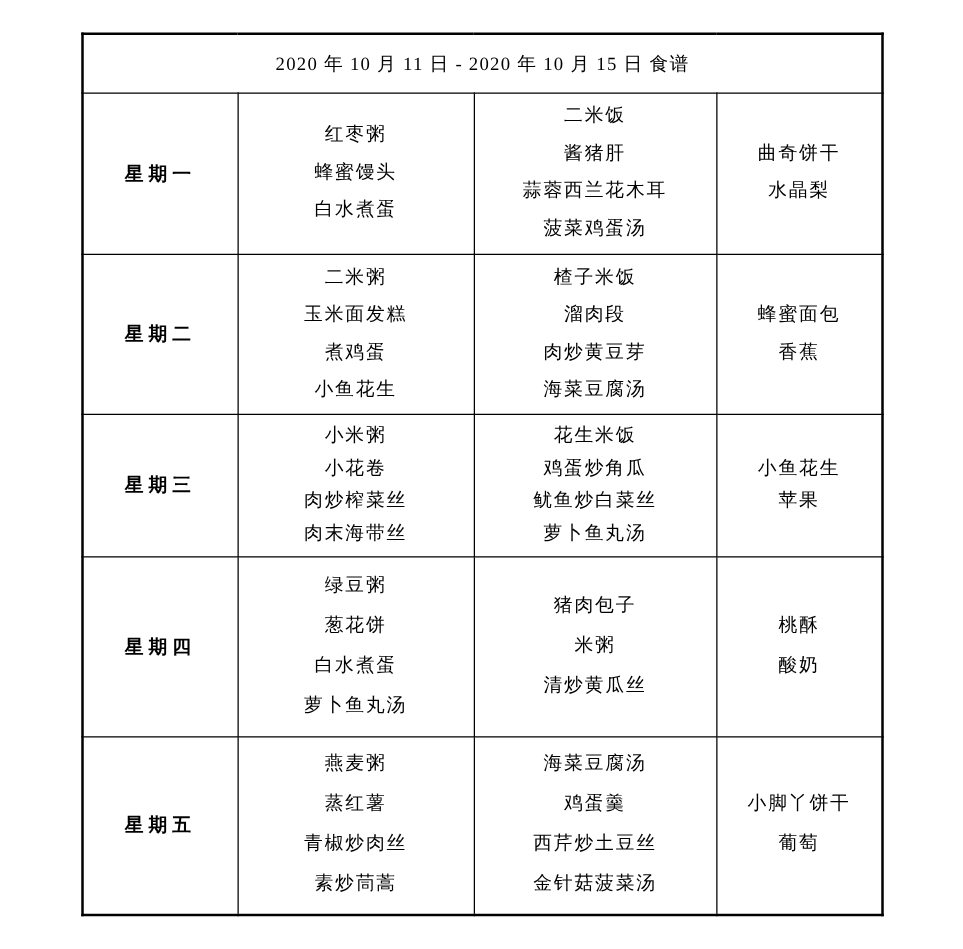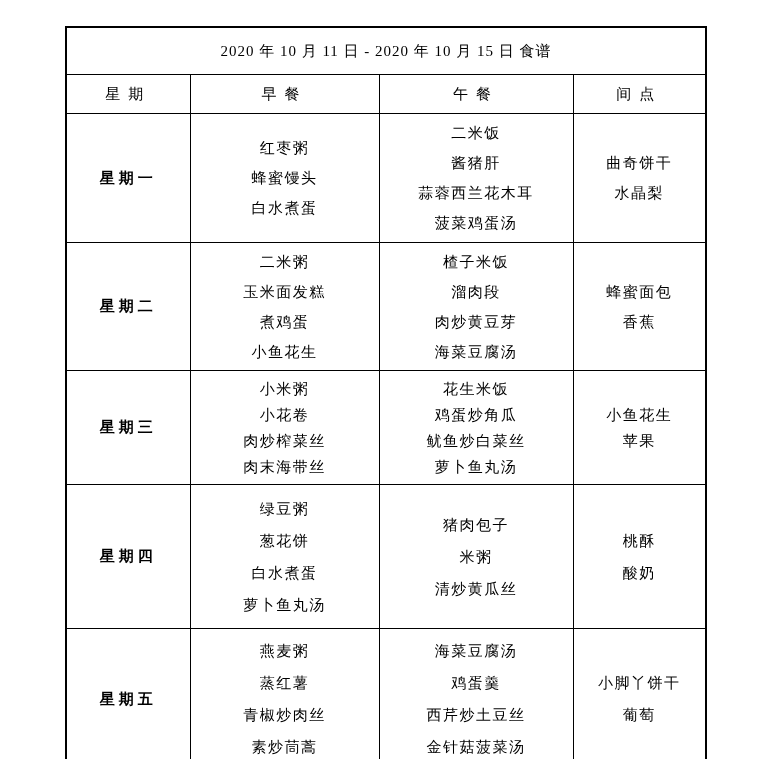--- a/index.html
+++ b/index.html
@@ -50,43 +50,38 @@
     letter-spacing: 4px;
     font-weight: bold;
   }
   td.meal-cell .dish {
     line-height: var(--lh, 30px);
     letter-spacing: 1.5px;
     white-space: nowrap;
   }
   .dishes {
     display: block;
+    font-family: Liberation Mono, monospace;
   }
 </style>
 </head>
 <body>
 
 <div class="page">
   <table class="menu">
     <colgroup>
       <col style="width:124px">
       <col style="width:189px">
       <col style="width:194px">
       <col style="width:133px">
     </colgroup>
     <tbody>
       <tr class="title-row">
         <td colspan="4">2020 年 10 月 11 日 - 2020 年 10 月 15 日 食谱</td>
       </tr>
-      <tr class="header-row">
-        <td>星期</td>
-        <td>早餐</td>
-        <td>午餐</td>
-        <td>间点</td>
-      </tr>
     </tbody>
     <tbody id="rows">
         <tr style="height: 129px;">
           <td class="day-cell">星期一</td>
           <td class="meal-cell" style="--lh: 30px;">
             <div class="dishes">
               <div class="dish">红枣粥</div>
               <div class="dish">蜂蜜馒头</div>
               <div class="dish">白水煮蛋</div>
             </div>

